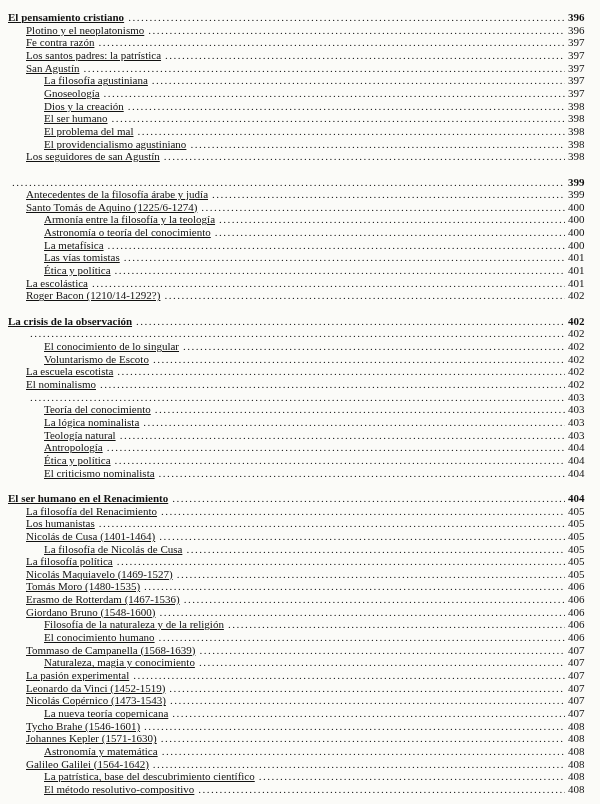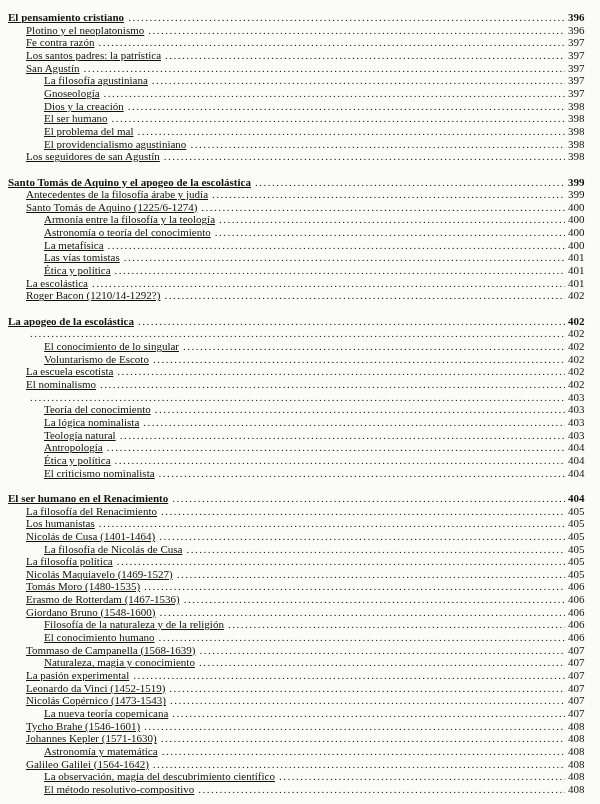--- a/index.html
+++ b/index.html
@@ -102,21 +102,20 @@
       <span class="title">El providencialismo agustiniano</span>
       <span class="leader"></span>
       <span class="page-num">398</span>
     </div>
     <div class="row level-1">
       <span class="title">Los seguidores de san Agustín</span>
       <span class="leader"></span>
       <span class="page-num">398</span>
     </div>
     <div class="row level-0 bold">
-      <span class="title">Santo Tomás de Aquino y el apogeo de la escolástica</span>
       <span class="leader"></span>
       <span class="page-num">399</span>
     </div>
     <div class="row level-1">
       <span class="title">Antecedentes de la filosofía árabe y judía</span>
       <span class="leader"></span>
       <span class="page-num">399</span>
     </div>
     <div class="row level-1">
       <span class="title">Santo Tomás de Aquino (1225/6-1274)</span>
@@ -152,21 +151,21 @@
       <span class="title">La escolástica</span>
       <span class="leader"></span>
       <span class="page-num">401</span>
     </div>
     <div class="row level-1">
       <span class="title">Roger Bacon (1210/14-1292?)</span>
       <span class="leader"></span>
       <span class="page-num">402</span>
     </div>
     <div class="row level-0 bold">
-      <span class="title">La apogeo de la escolástica</span>
+      <span class="title">La crisis de la observación</span>
       <span class="leader"></span>
       <span class="page-num">402</span>
     </div>
     <div class="row level-1">
       <span class="leader"></span>
       <span class="page-num">402</span>
     </div>
     <div class="row level-2">
       <span class="title">El conocimiento de lo singular</span>
       <span class="leader"></span>
@@ -325,21 +324,21 @@
       <span class="title">Astronomía y matemática</span>
       <span class="leader"></span>
       <span class="page-num">408</span>
     </div>
     <div class="row level-1">
       <span class="title">Galileo Galilei (1564-1642)</span>
       <span class="leader"></span>
       <span class="page-num">408</span>
     </div>
     <div class="row level-2">
-      <span class="title">La observación, magia del descubrimiento científico</span>
+      <span class="title">La patrística, base del descubrimiento científico</span>
       <span class="leader"></span>
       <span class="page-num">408</span>
     </div>
     <div class="row level-2">
       <span class="title">El método resolutivo-compositivo</span>
       <span class="leader"></span>
       <span class="page-num">408</span>
     </div>
   </div>
 

